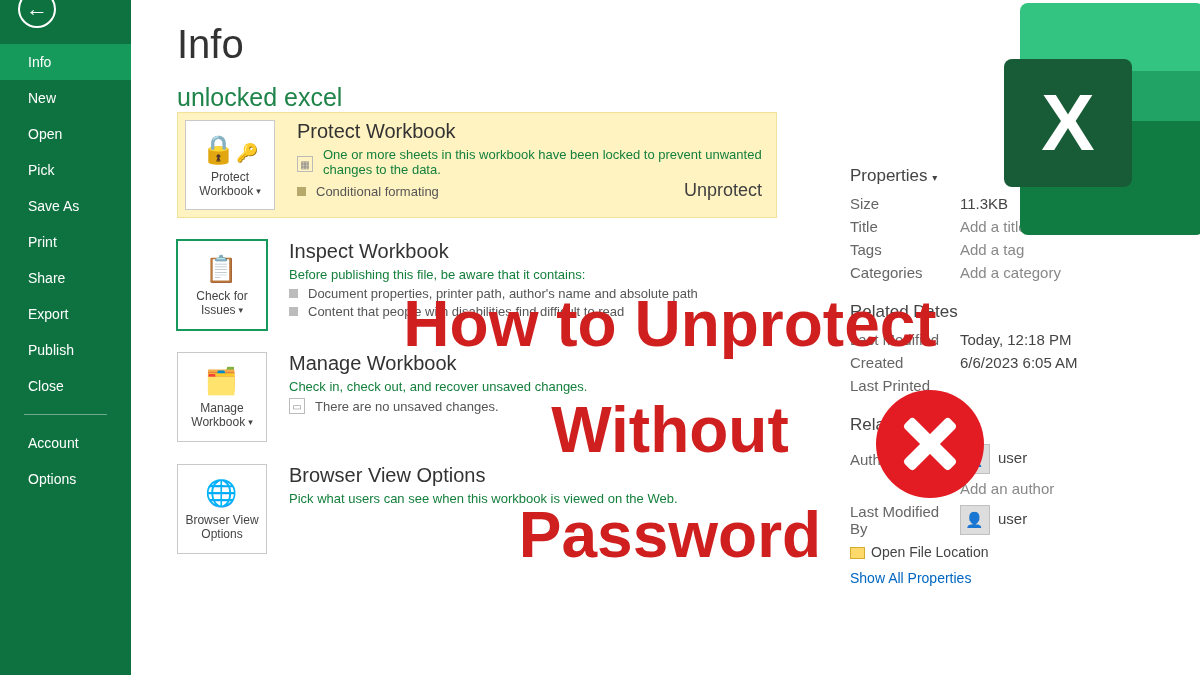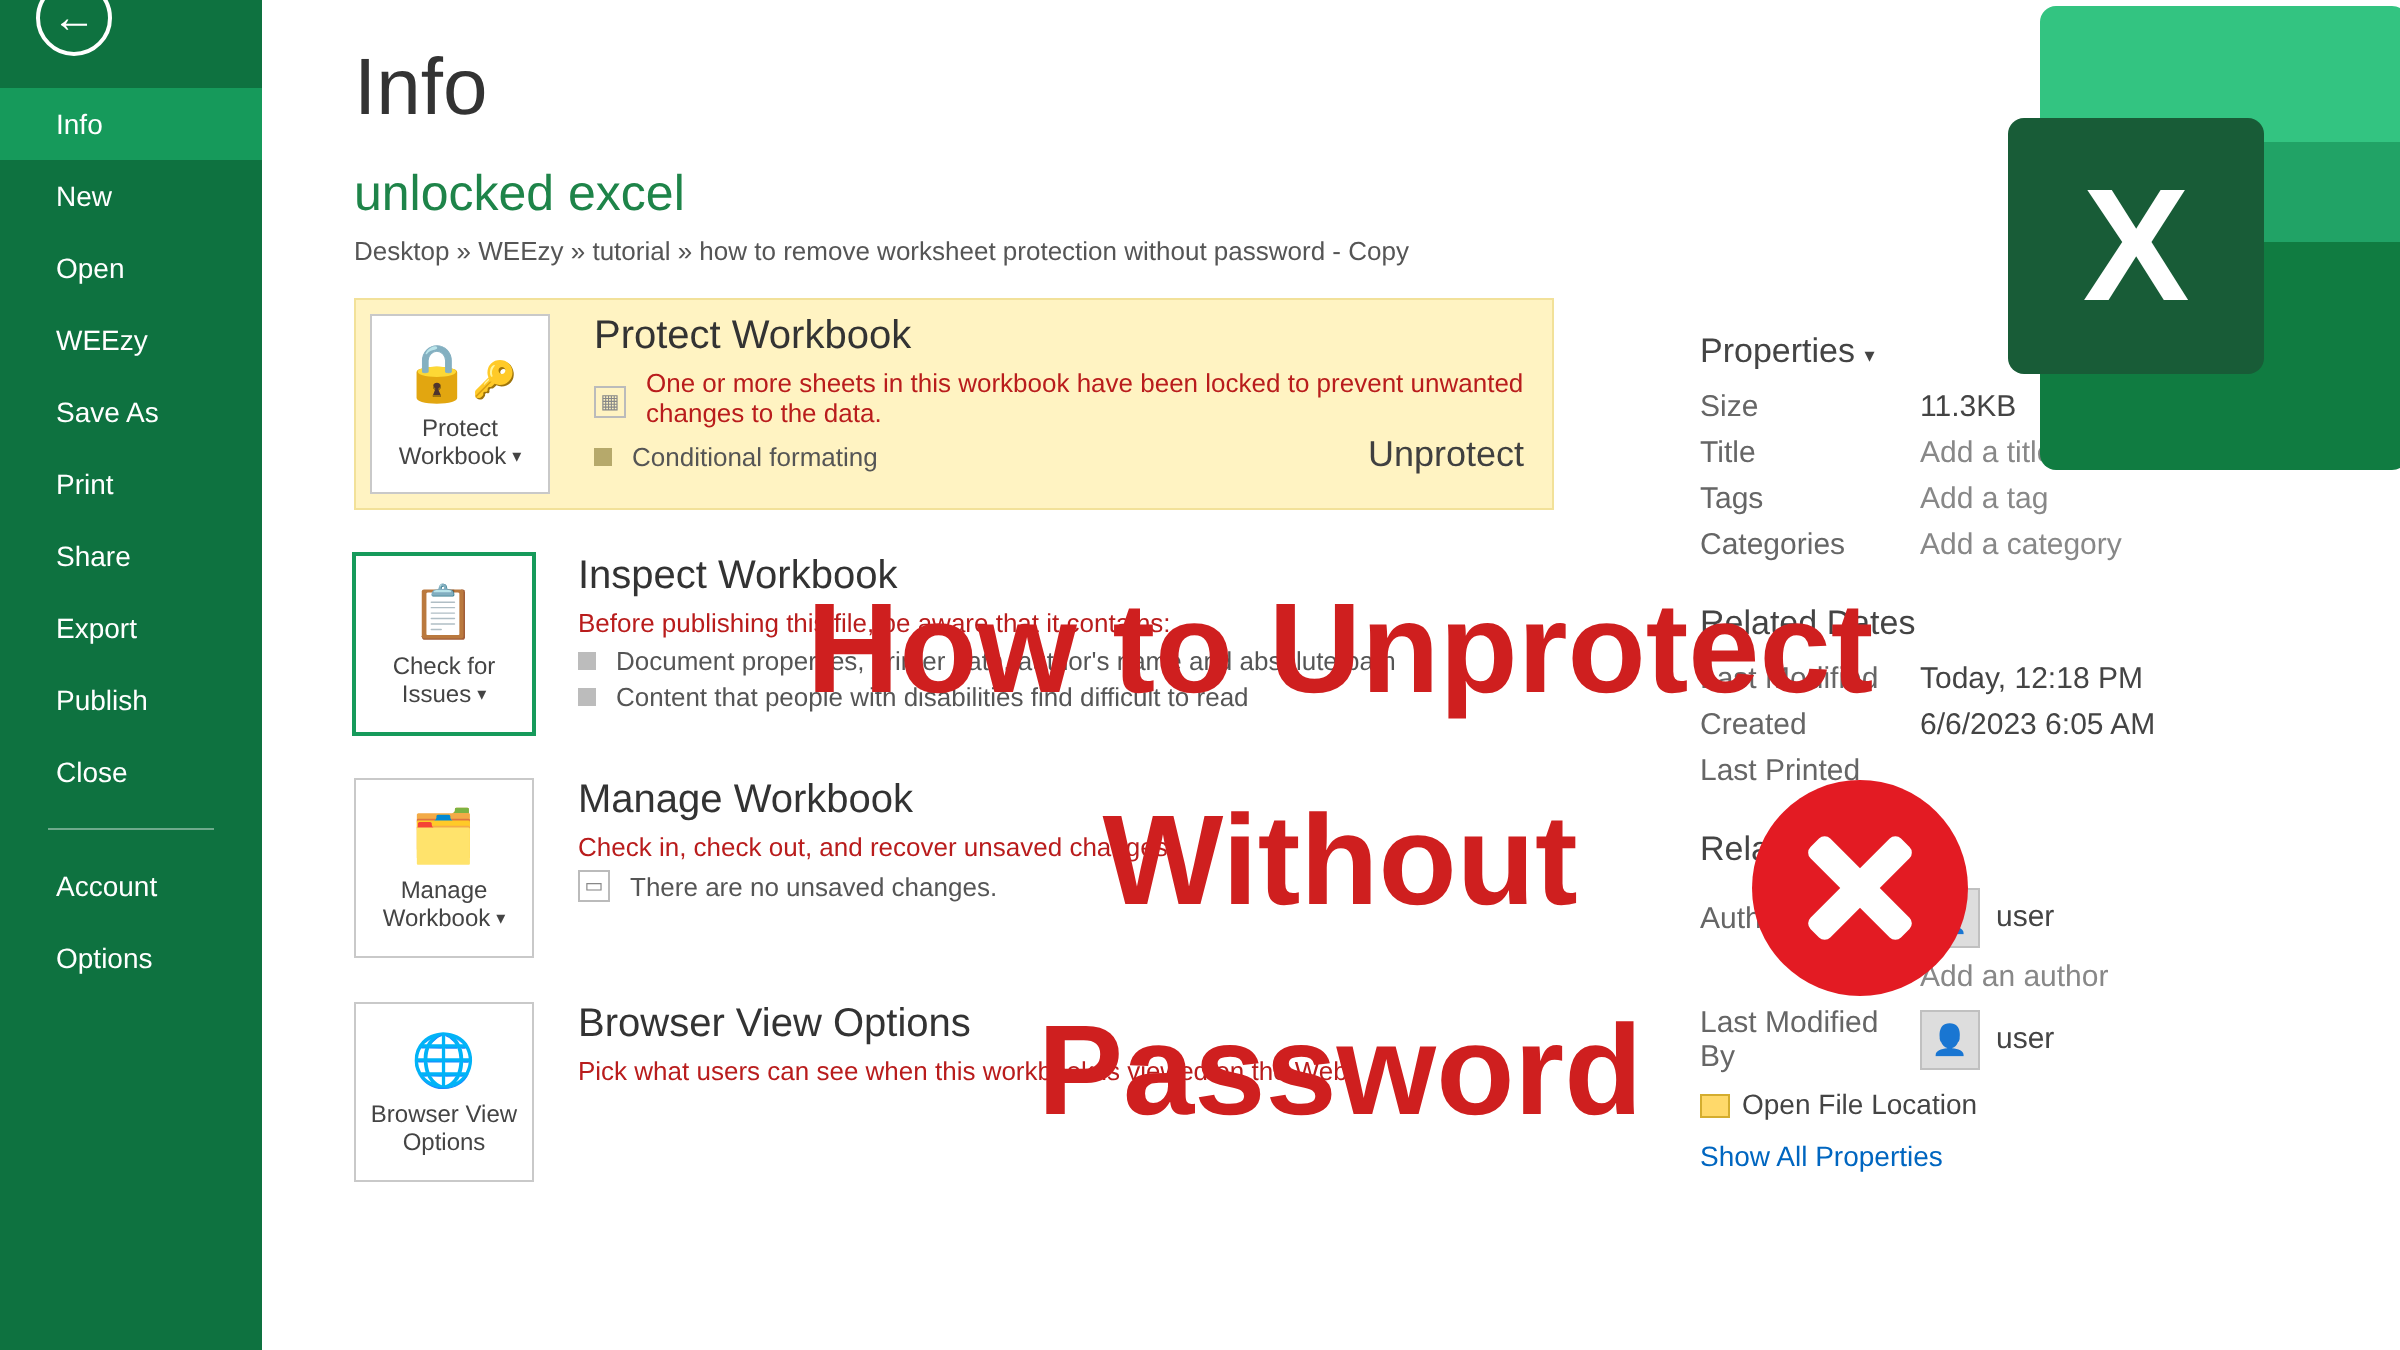--- a/index.html
+++ b/index.html
@@ -17,21 +17,21 @@
 .docname { color:#1e8449; font-size:25px; margin-top:16px; }
 .breadcrumbs { color:#555; font-size:13px; margin:6px 0 16px 0; }
 
 .block { display:flex; gap:22px; margin-bottom:22px; align-items:flex-start; width:600px; }
 .block.highlight { background:#fff3c2; padding:7px; border:1px solid #f2e199; }
 .tile { width:90px; height:90px; border:1px solid #c9c9c9; background:#fff; display:flex; flex-direction:column; align-items:center; justify-content:center; font-size:12px; color:#444; text-align:center; cursor:pointer; padding:4px; }
 .tile .ticon { font-size:26px; margin-bottom:4px; }
 .tile.selected { outline:2px solid #169a5b; outline-offset:-1px; }
 .tile .caret { font-size:9px; margin-left:3px; display:inline-block; transform:translateY(-1px);}
 .details h2 { font-size:20px; font-weight:400; color:#333; margin-bottom:4px; }
-.details .desc { font-size:13px; color:#b91c1c; margin-bottom:4px; max-width:440px; }
+.details .desc { font-size:13px; color:#15803d; margin-bottom:4px; max-width:440px; }
 .bullet-row { font-size:13px; color:#555; margin-top:3px; display:flex; align-items:center; gap:10px;}
 .sq { width:9px; height:9px; background:#b6a96b; display:inline-block;}
 .sq.gray { background:#bcbcbc; }
 .mini-icon { display:inline-flex; width:16px; height:16px; border:1px solid #bbb; align-items:center; justify-content:center; font-size:10px; color:#888;}
 .unprotect { position:absolute; right:14px; bottom:16px; color:#404040; font-size:18px; cursor:pointer; }
 .relpos { position:relative; }
 
 .right { position:absolute; left:850px; top:166px; width:330px; font-size:14px; color:#444; }
 .right h3 { font-weight:400; font-size:17px; color:#444; margin-bottom:6px; margin-top:18px;}
 .right h3 .caret { font-size:10px; transform:translateY(-1px);}
@@ -65,36 +65,35 @@
 <body>
 
 <div class="sidebar">
   <div class="back-circle">
     <span class="back-arrow">←</span>
   </div>
   <div style="height:16px"></div>
   <div class="sidebar-item active">Info</div>
   <div class="sidebar-item">New</div>
   <div class="sidebar-item">Open</div>
-  <div class="sidebar-item">WEEzy</div>
+  <div class="sidebar-item">Pick</div>
   <div class="sidebar-item">Save As</div>
   <div class="sidebar-item">Print</div>
   <div class="sidebar-item">Share</div>
   <div class="sidebar-item">Export</div>
   <div class="sidebar-item">Publish</div>
   <div class="sidebar-item">Close</div>
   <div class="sidebar-sep"></div>
   <div class="sidebar-item">Account</div>
   <div class="sidebar-item">Options</div>
 </div>
 
 <div class="main">
   <h1 class="page-title">Info</h1>
   <div class="docname">unlocked excel</div>
-  <div class="breadcrumbs">Desktop » WEEzy » tutorial » how to remove worksheet protection without password - Copy</div>
 
   <div class="block highlight relpos">
     <div class="tile">
       <div class="ticon"><span class="lock-icon">🔒</span><span class="key-icon">🔑</span></div>
       <div><span>Protect Workbook</span><span class="caret">▾</span></div>
     </div>
     <div class="details">
       <h2>Protect Workbook</h2>
       <div class="bullet-row">
           <span class="mini-icon">▦</span>

